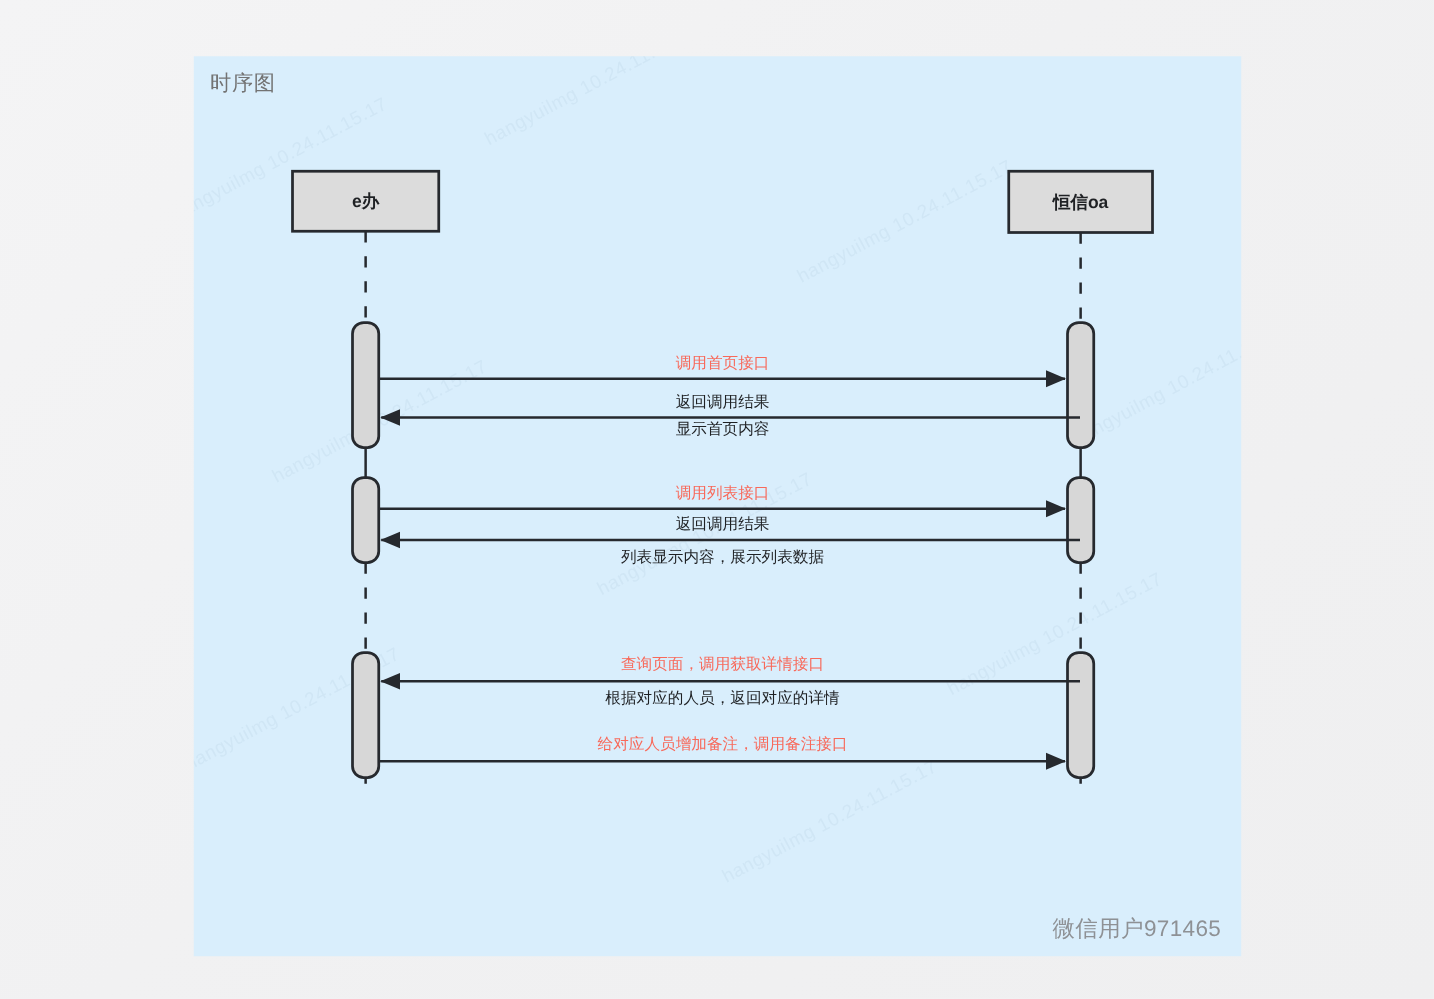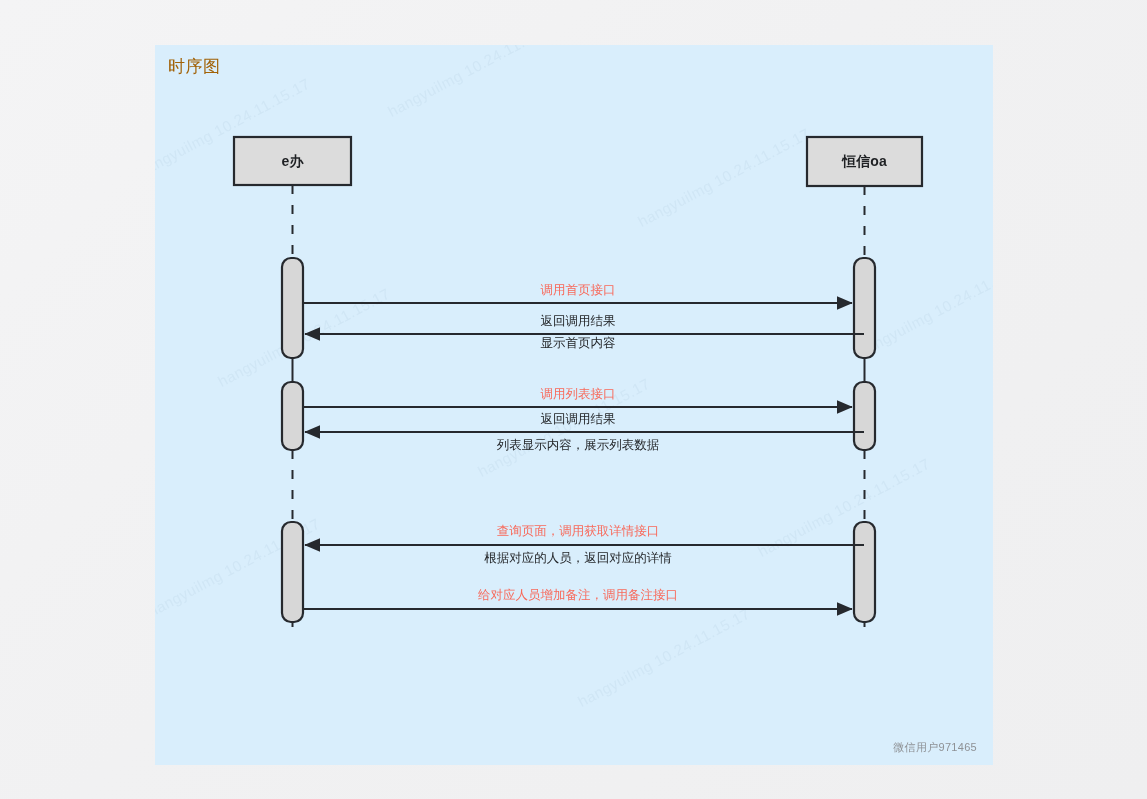--- a/index.html
+++ b/index.html
@@ -41,29 +41,29 @@
     transform-origin: left top;
     pointer-events: none;
     letter-spacing: 0.5px;
   }
 
   #card-title {
     position: absolute;
     left: 13px;
     top: 10px;
     font-size: 17px;
-    color: #a16207;
+    color: #737373;
     letter-spacing: 0.5px;
   }
 
   #card-footer {
     position: absolute;
     right: 16px;
     bottom: 10px;
-    font-size: 11px;
+    font-size: 18px;
     color: #8e9195;
     letter-spacing: 0.3px;
   }
 
   
   #seq-svg {
     position: absolute;
     left: 0;
     top: 0;
     width: 838px;

